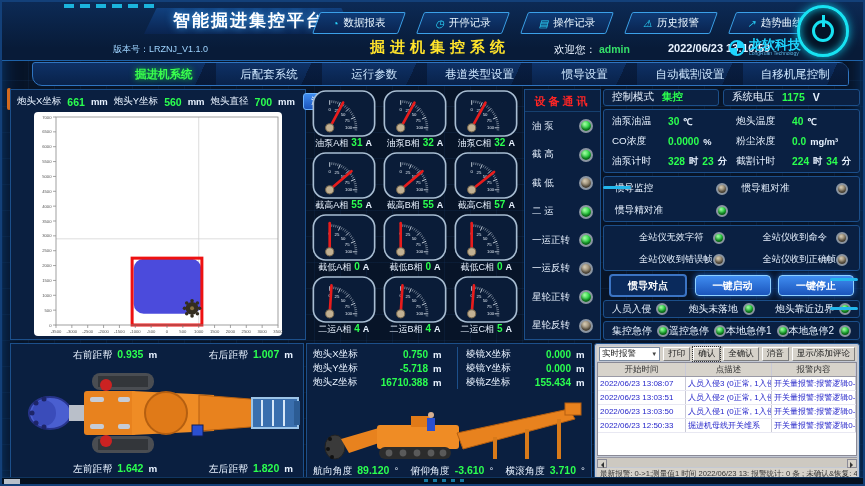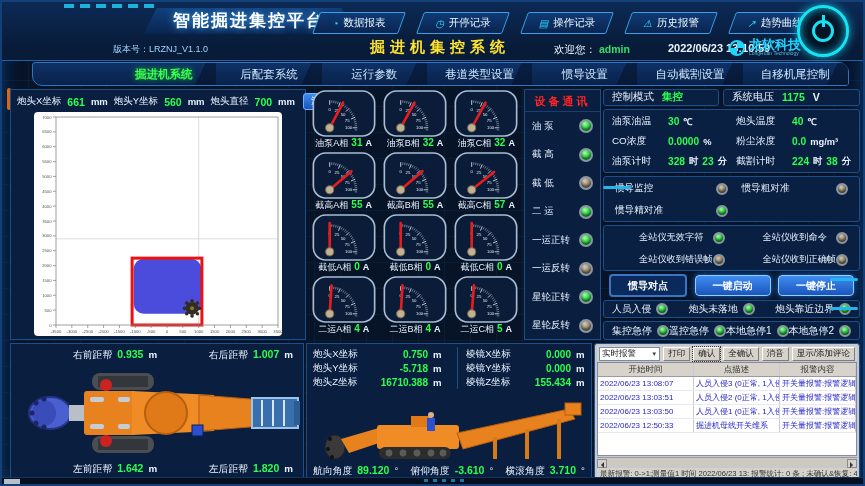--- a/index.html
+++ b/index.html
@@ -118,21 +118,21 @@
   .bright{position:absolute;left:592px;top:341px;width:266px;height:138px;background:#c2c8d4;border:1px solid #1c4f8a;border-radius:3px;box-sizing:border-box;}
   .atoolbar{position:absolute;left:2px;top:2px;right:2px;height:15px;background:#d6d2ca;display:flex;gap:3px;align-items:center;padding:0 2px;box-sizing:border-box;}
   .asel{background:#fff;border:1px solid #7a8aa0;width:58px;height:12px;font-size:8.5px;color:#222;display:flex;justify-content:space-between;align-items:center;padding:0 2px;cursor:pointer;}
   .asel .arr{font-size:6px;color:#444;}
   .abtn{background:#d6d2ca;border:1px solid;border-color:#fff #7d7d7d #7d7d7d #fff;font-size:8.5px;color:#222;height:12px;line-height:11px;padding:0 4px;cursor:pointer;white-space:nowrap;}
   .abtn.focus{outline:1px dotted #333;}
   .atable{position:absolute;left:2px;top:18px;right:2px;bottom:24px;background:#fff;border:1px solid #8a8a96;overflow:hidden;}
   .ahead{display:flex;height:13px;background:#d7d3cb;color:#333;font-size:8.5px;border-bottom:1px solid #9a9aa6;}
   .ahead .acell{font-weight:normal;text-align:center;}
   .acell{padding:0 2px;border-right:1px solid #c9c9d6;overflow:hidden;white-space:nowrap;box-sizing:border-box;line-height:13px;}
-  .c-time{width:96px;}.c-desc{width:86px;}.c-cont{flex:1;}
+  .c-time{width:88px;}.c-desc{width:86px;}.c-cont{flex:1;}
   .arow{display:flex;height:13px;font-size:8px;color:#1f1fc8;border-bottom:1px solid #e8e8f2;cursor:pointer;}
   .hscroll{position:absolute;left:2px;bottom:13px;right:2px;height:9px;background:#cdc9c1;border-top:1px solid #9a9aa6;}
   .arr-l,.arr-r{position:absolute;top:1px;width:8px;height:7px;background:#d6d2ca;border:1px solid #8a8a96;cursor:pointer;}
   .arr-l{left:0;}.arr-r{right:0;}
   .arr-l::after,.arr-r::after{content:"";position:absolute;top:1.5px;border:3px solid transparent;}
   .arr-l::after{left:0px;border-right-color:#333;}
   .arr-r::after{left:2px;border-left-color:#333;}
   .astatus{position:absolute;left:2px;bottom:1px;right:2px;height:11px;font-size:7.6px;color:#333;background:#d6d2ca;line-height:11px;padding:0 3px;overflow:hidden;white-space:nowrap;}
   
   .footer{position:absolute;left:0;right:0;bottom:0;height:6px;background:#04101f;border-top:1px solid #10355f;}
@@ -849,21 +849,21 @@
           </div>
         <div class="mrow">
             <span class="l">粉尘浓度</span>
             <span class="v">0.0</span>
             <span class="u">mg/m³</span>
           </div>
         <div class="mrow">
             <span class="l">截割计时</span>
             <span class="v">224</span>
             <span class="u">时</span>
-            <span class="v">38</span>
+            <span class="v">34</span>
             <span class="u">分</span>
           </div>
       </div>
     </div>
     <div class="box grid2 insbox">
       <div class="g2cell">
           <span>惯导监控</span>
           <span class="light sm off"></span>
         </div>
       <div class="g2cell">

